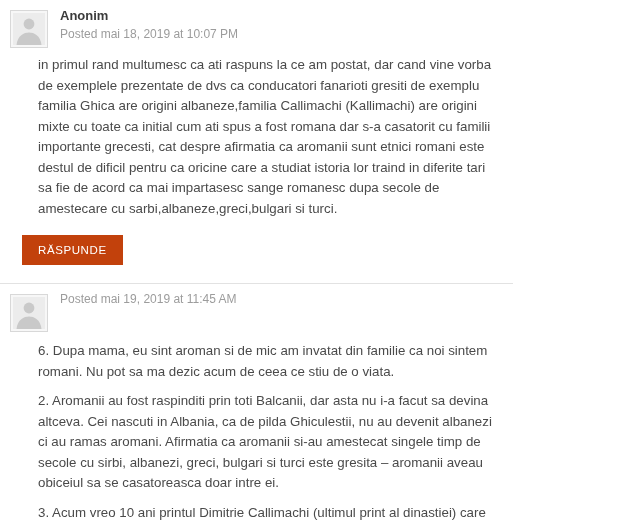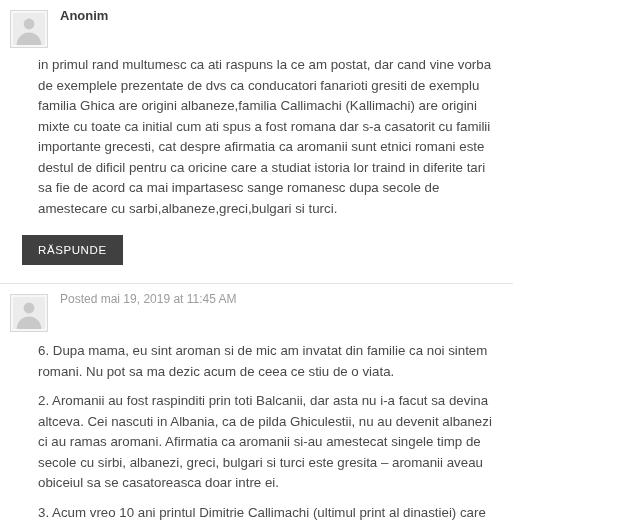--- a/index.html
+++ b/index.html
@@ -60,21 +60,21 @@
     font-size: 13.3px;
     line-height: 20.5px;
     color: #4a4a4a;
     margin: 9px 0 0 0;
     text-align: left;
   }
   .body p.first { margin-top: 7px; }
   .reply-btn {
     display: inline-block;
     margin: 16px 0 14px 12px;
-    background: #404040;
+    background: #c2410c;
     color: #ffffff;
     font-size: 11.5px;
     letter-spacing: 0.6px;
     padding: 9px 16px;
     border: none;
     cursor: pointer;
     font-family: "Liberation Sans", sans-serif;
   }
 </style>
 </head>
@@ -86,20 +86,21 @@
     <div class="comment-head">
       <div class="avatar">
         <svg width="32" height="32" viewBox="0 0 32 32">
           <rect x="0" y="0" width="32" height="32" fill="#ececec"></rect>
           <circle cx="16" cy="11" r="5.4" fill="#c9c9c9"></circle>
           <path d="M3.5 32 C4.5 22.5 11 19.5 16 19.5 C21 19.5 27.5 22.5 28.5 32 Z" fill="#c9c9c9"></path>
         </svg>
       </div>
       <div class="meta">
         <div class="author">Anonim</div>
+        <div class="posted">Posted mai 18, 2019 at 10:07 PM</div>
       </div>
     </div>
     <div class="body">
       <p class="first">in primul rand multumesc ca ati raspuns la ce am postat, dar cand vine vorba de exemplele prezentate de dvs ca conducatori fanarioti gresiti de exemplu familia Ghica are origini albaneze,familia Callimachi (Kallimachi) are origini mixte cu toate ca initial cum ati spus a fost romana dar s-a casatorit cu familii importante grecesti, cat despre afirmatia ca aromanii sunt etnici romani este destul de dificil pentru ca oricine care a studiat istoria lor traind in diferite tari sa fie de acord ca mai impartasesc sange romanesc dupa secole de amestecare cu sarbi,albaneze,greci,bulgari si turci.</p>
     </div>
     <button class="reply-btn">RĂSPUNDE</button>
   </div>
 
   <div class="comment">
     <div class="comment-head">

